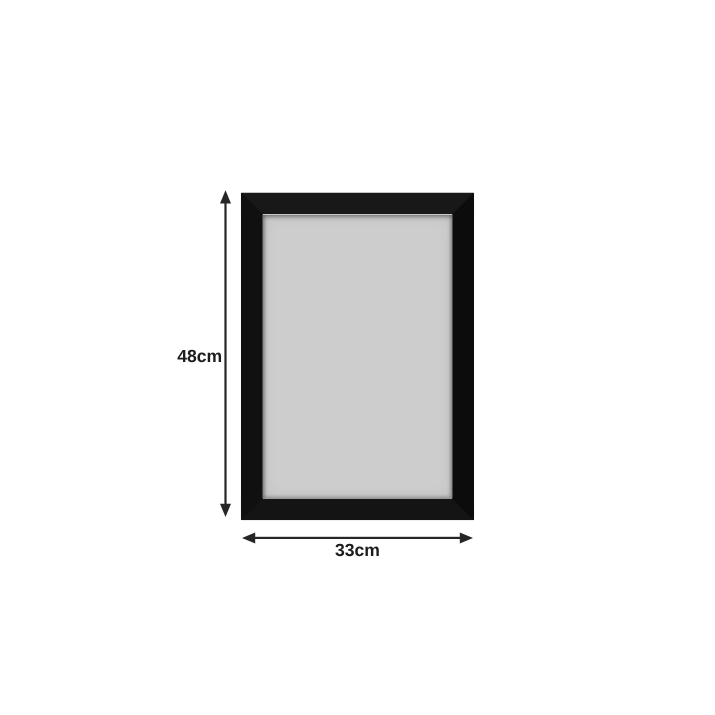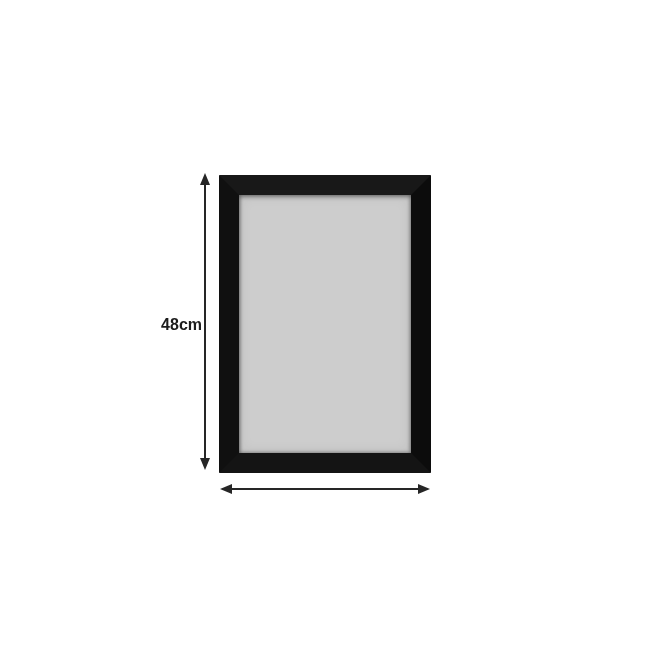--- a/index.html
+++ b/index.html
@@ -152,14 +152,15 @@
     <span class="vline" style="background-color: rgb(38, 38, 38);"></span>
     <span class="ah ah-down" style="border-top-color: rgb(38, 38, 38);"></span>
   </div>
   <div class="label label-h" style="color: rgb(28, 28, 28);">48cm</div>
 
   <div class="dim dim-w">
     <span class="ah ah-left" style="border-right-color: rgb(38, 38, 38);"></span>
     <span class="hline" style="background-color: rgb(38, 38, 38);"></span>
     <span class="ah ah-right" style="border-left-color: rgb(38, 38, 38);"></span>
   </div>
+  <div class="label label-w" style="color: rgb(28, 28, 28);">33cm</div>
 
 </div>
 
 </body></html>

